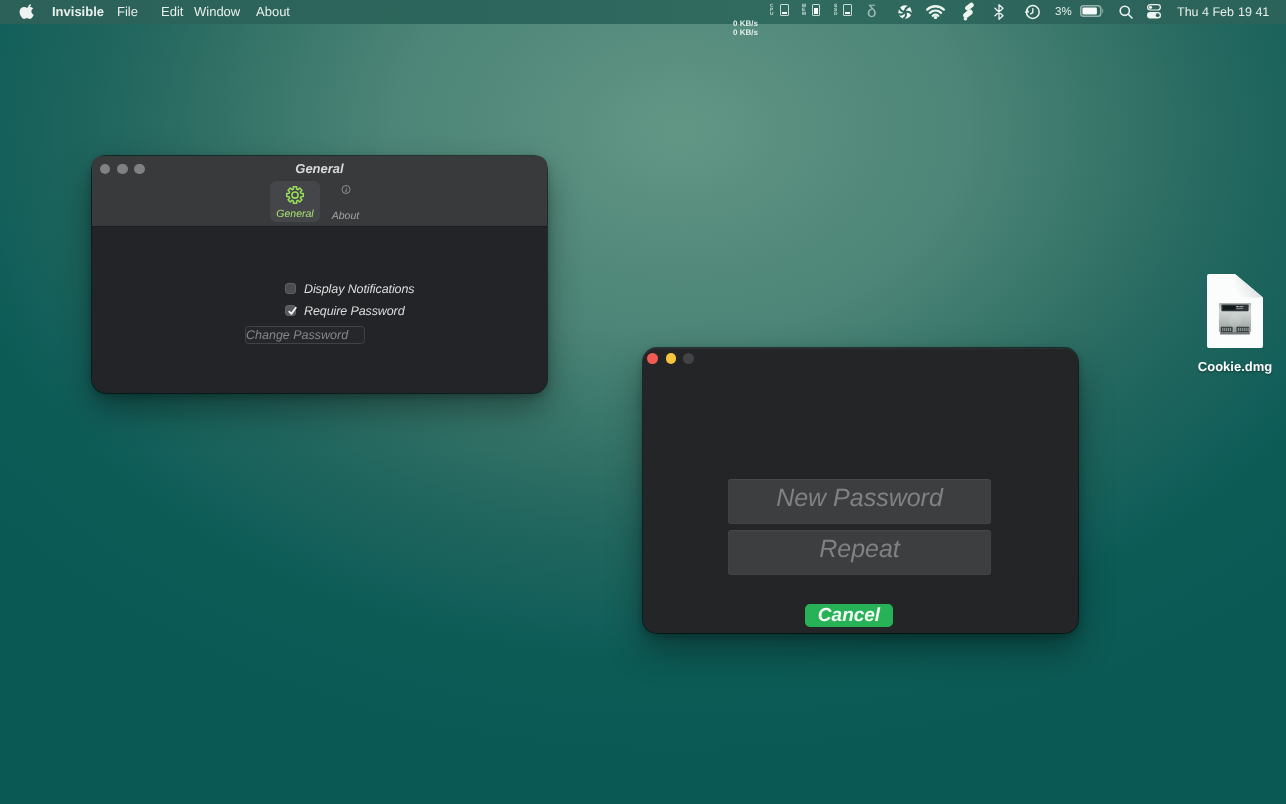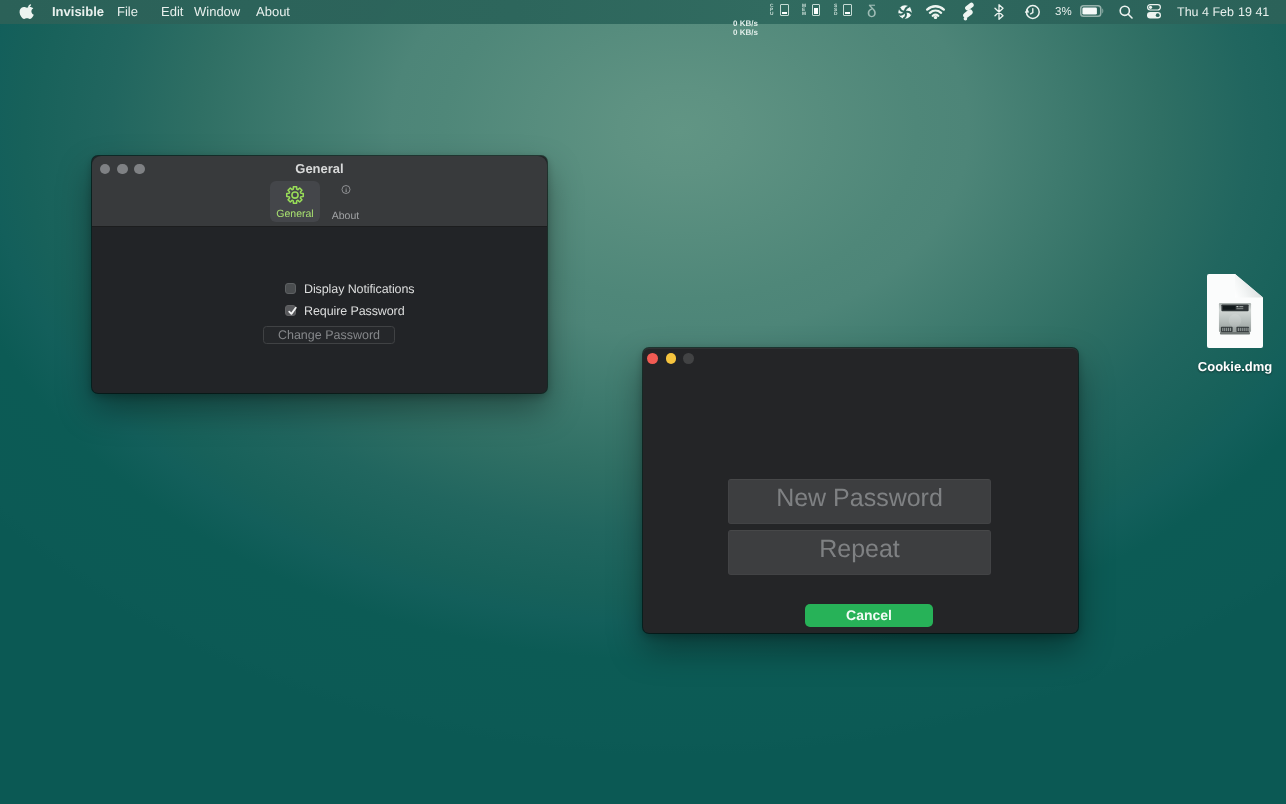--- a/index.html
+++ b/index.html
@@ -33,22 +33,23 @@
   .bold { font-weight:bold; }
   svg { display:block; }
   .mb-ic { position:absolute; }
   .tinybars { position:absolute; top:0; height:24px; }
   .tlabel { font-size:4.8px; font-weight:bold; line-height:4.1px; letter-spacing:0; color:rgba(222,236,231,0.9); }
   .vbar { position:absolute; border:1px solid rgba(225,238,234,0.85); width:8.5px; height:12.5px; top:3.9px; border-radius:1px; }
   .vfill { position:absolute; left:1px; right:1px; bottom:1px; background:#fff; }
   
   .win {
     opacity:0.999;
-    position:absolute; border-radius:6px;
+    position:absolute; border-radius:14px;
     box-shadow:0 0 0 1px rgba(0,0,0,0.55), 0 16px 34px rgba(0,0,0,0.38), 0 3px 10px rgba(0,0,0,0.28);
+    font-style:italic;
   }
   .tl { position:absolute; border-radius:50%; width:10.8px; height:10.8px; }
   
   #win1 { left:92px; top:156px; width:455px; height:237px; background:#222427; }
   #win1 .header {
     position:absolute; left:0; top:0; width:100%; height:71px;
     background:#383a3c; border-radius:9px 9px 0 0;
     border-bottom:1px solid #1c1d1e;
   }
   #win1 .title {
@@ -63,36 +64,36 @@
   #tabAbout { left:228.5px; }
   .tab .lbl { font-size:10.5px; margin-top:1.5px; }
   #tabGeneral .lbl { color:#a9e271; }
   #tabAbout .lbl { color:#a0a2a4;margin-top:15px; }
   .cbrow { position:absolute; display:flex; align-items:center;padding-left:32px; }
   .cbox { width:11px; height:11px; border-radius:3px; margin-right:8px; }
   .cbox.off { background:#4a4d4f; border:1.5px solid #5e6163; }
   .cbox.on { background:#58595c; position:relative; border:1px solid #626365; }
   .cbrow .ctext { font-size:12.5px; color:#dcdddd; letter-spacing:-0.1px; }
   #chgbtn {
-    position:absolute; left:171px; top:170px; width:132px; height:18px;
+    position:absolute; left:153px; top:170px; width:120px; height:18px;
     border:1px solid #404244; border-radius:3.5px; background:rgba(255,255,255,0.015);
-    color:#85878a; font-size:12.5px; text-align:center; line-height:16px;
+    color:#85878a; font-size:12.5px; line-height:16px;
   }
   
   #win2 { left:643px; top:348px; width:435px; height:285px; background:#242527; box-shadow:0 0 0 1px rgba(0,0,0,0.55), inset 0 1px 0 rgba(255,255,255,0.05), 0 16px 34px rgba(0,0,0,0.38), 0 3px 10px rgba(0,0,0,0.28); }
   .field {
     position:absolute; left:85px; width:263px; height:45px;
     background:#3d3e40; border-radius:3px;
     border:1px solid #424345; border-top-color:#474849;
     color:#7f8183; font-size:25px; text-align:center; line-height:36px;
   }
   #cancel {
-    position:absolute; left:162px; top:256px; width:128px; height:23px;
+    position:absolute; left:162px; top:256px; width:88px; height:23px;
     background:#27b258; border-radius:5px;
-    color:#f2fcf5; font-weight:bold; font-size:14px; text-align:center; line-height:23px;
+    color:#f2fcf5; font-weight:bold; font-size:19px; text-align:center; line-height:23px;
   }
   
   #dmg { opacity:0.999; position:absolute; left:1207px; top:274px; width:56px; height:74px; }
   #page {
     position:absolute; left:0; top:0; width:56px; height:74px;
     background:#fbfcfc;
     clip-path:polygon(0 0, 28px 0, 56px 23.5px, 56px 74px, 0 74px);
     border-radius:2px;
   }
   #fold {

